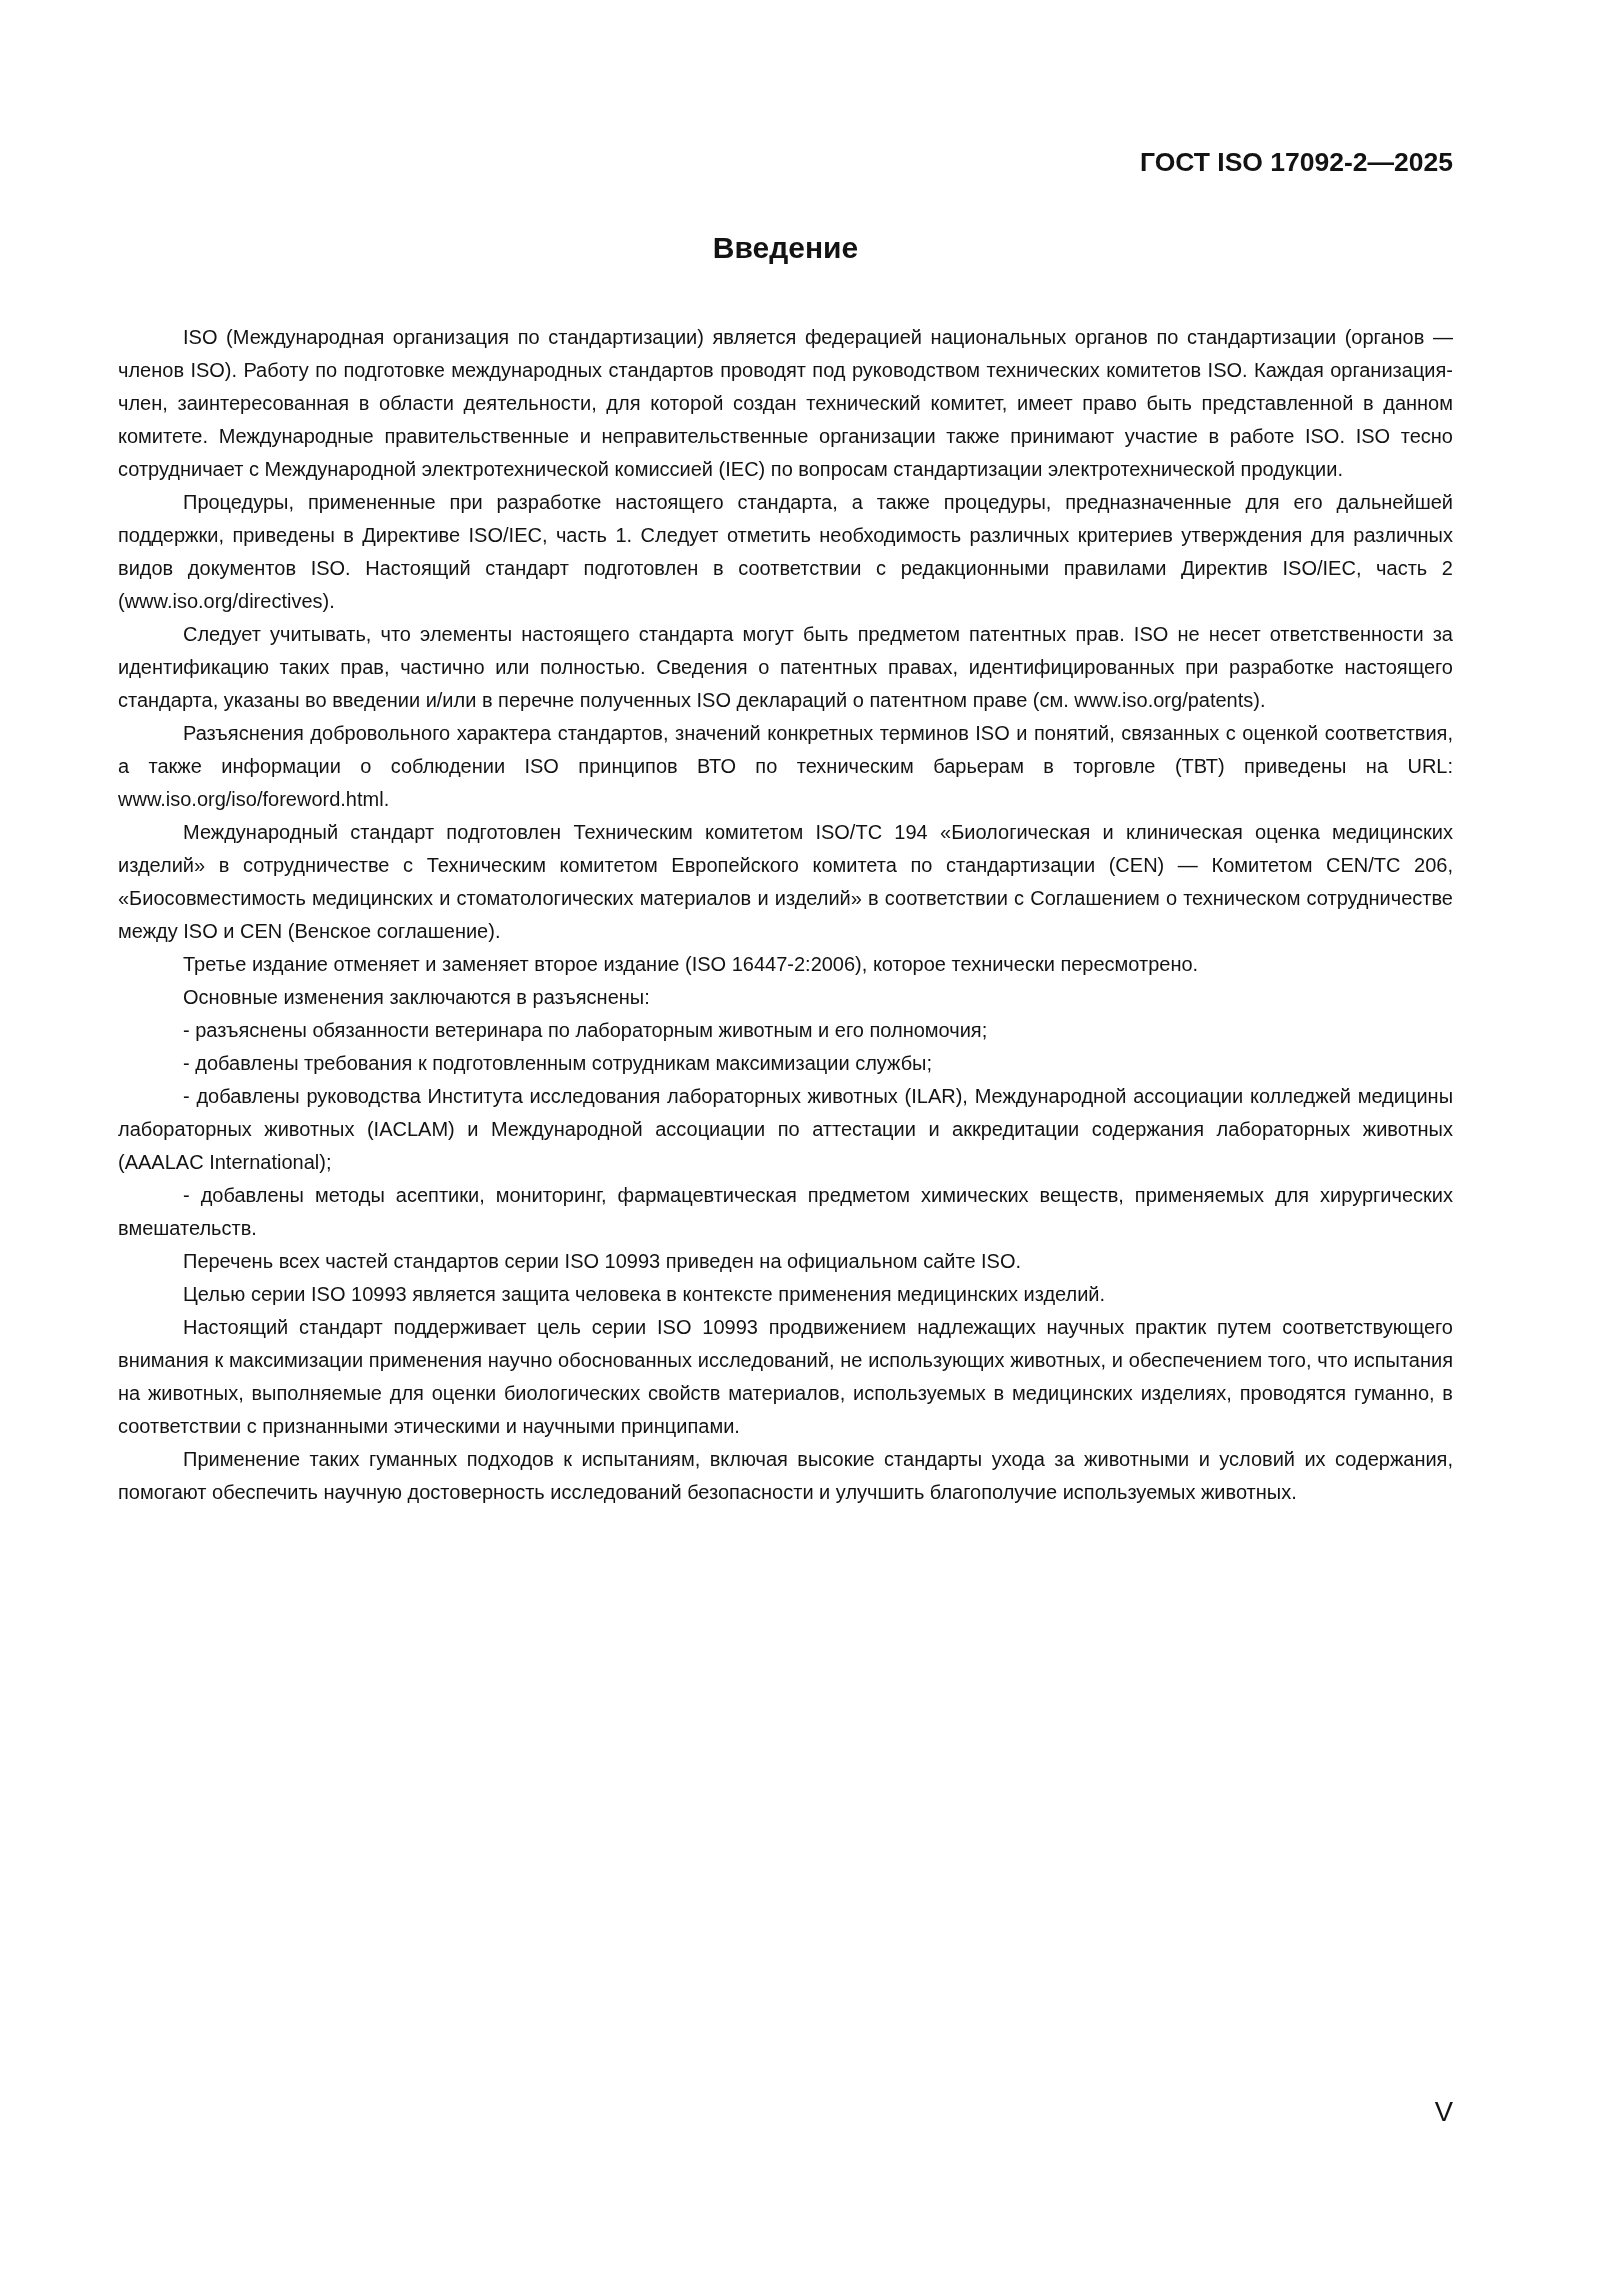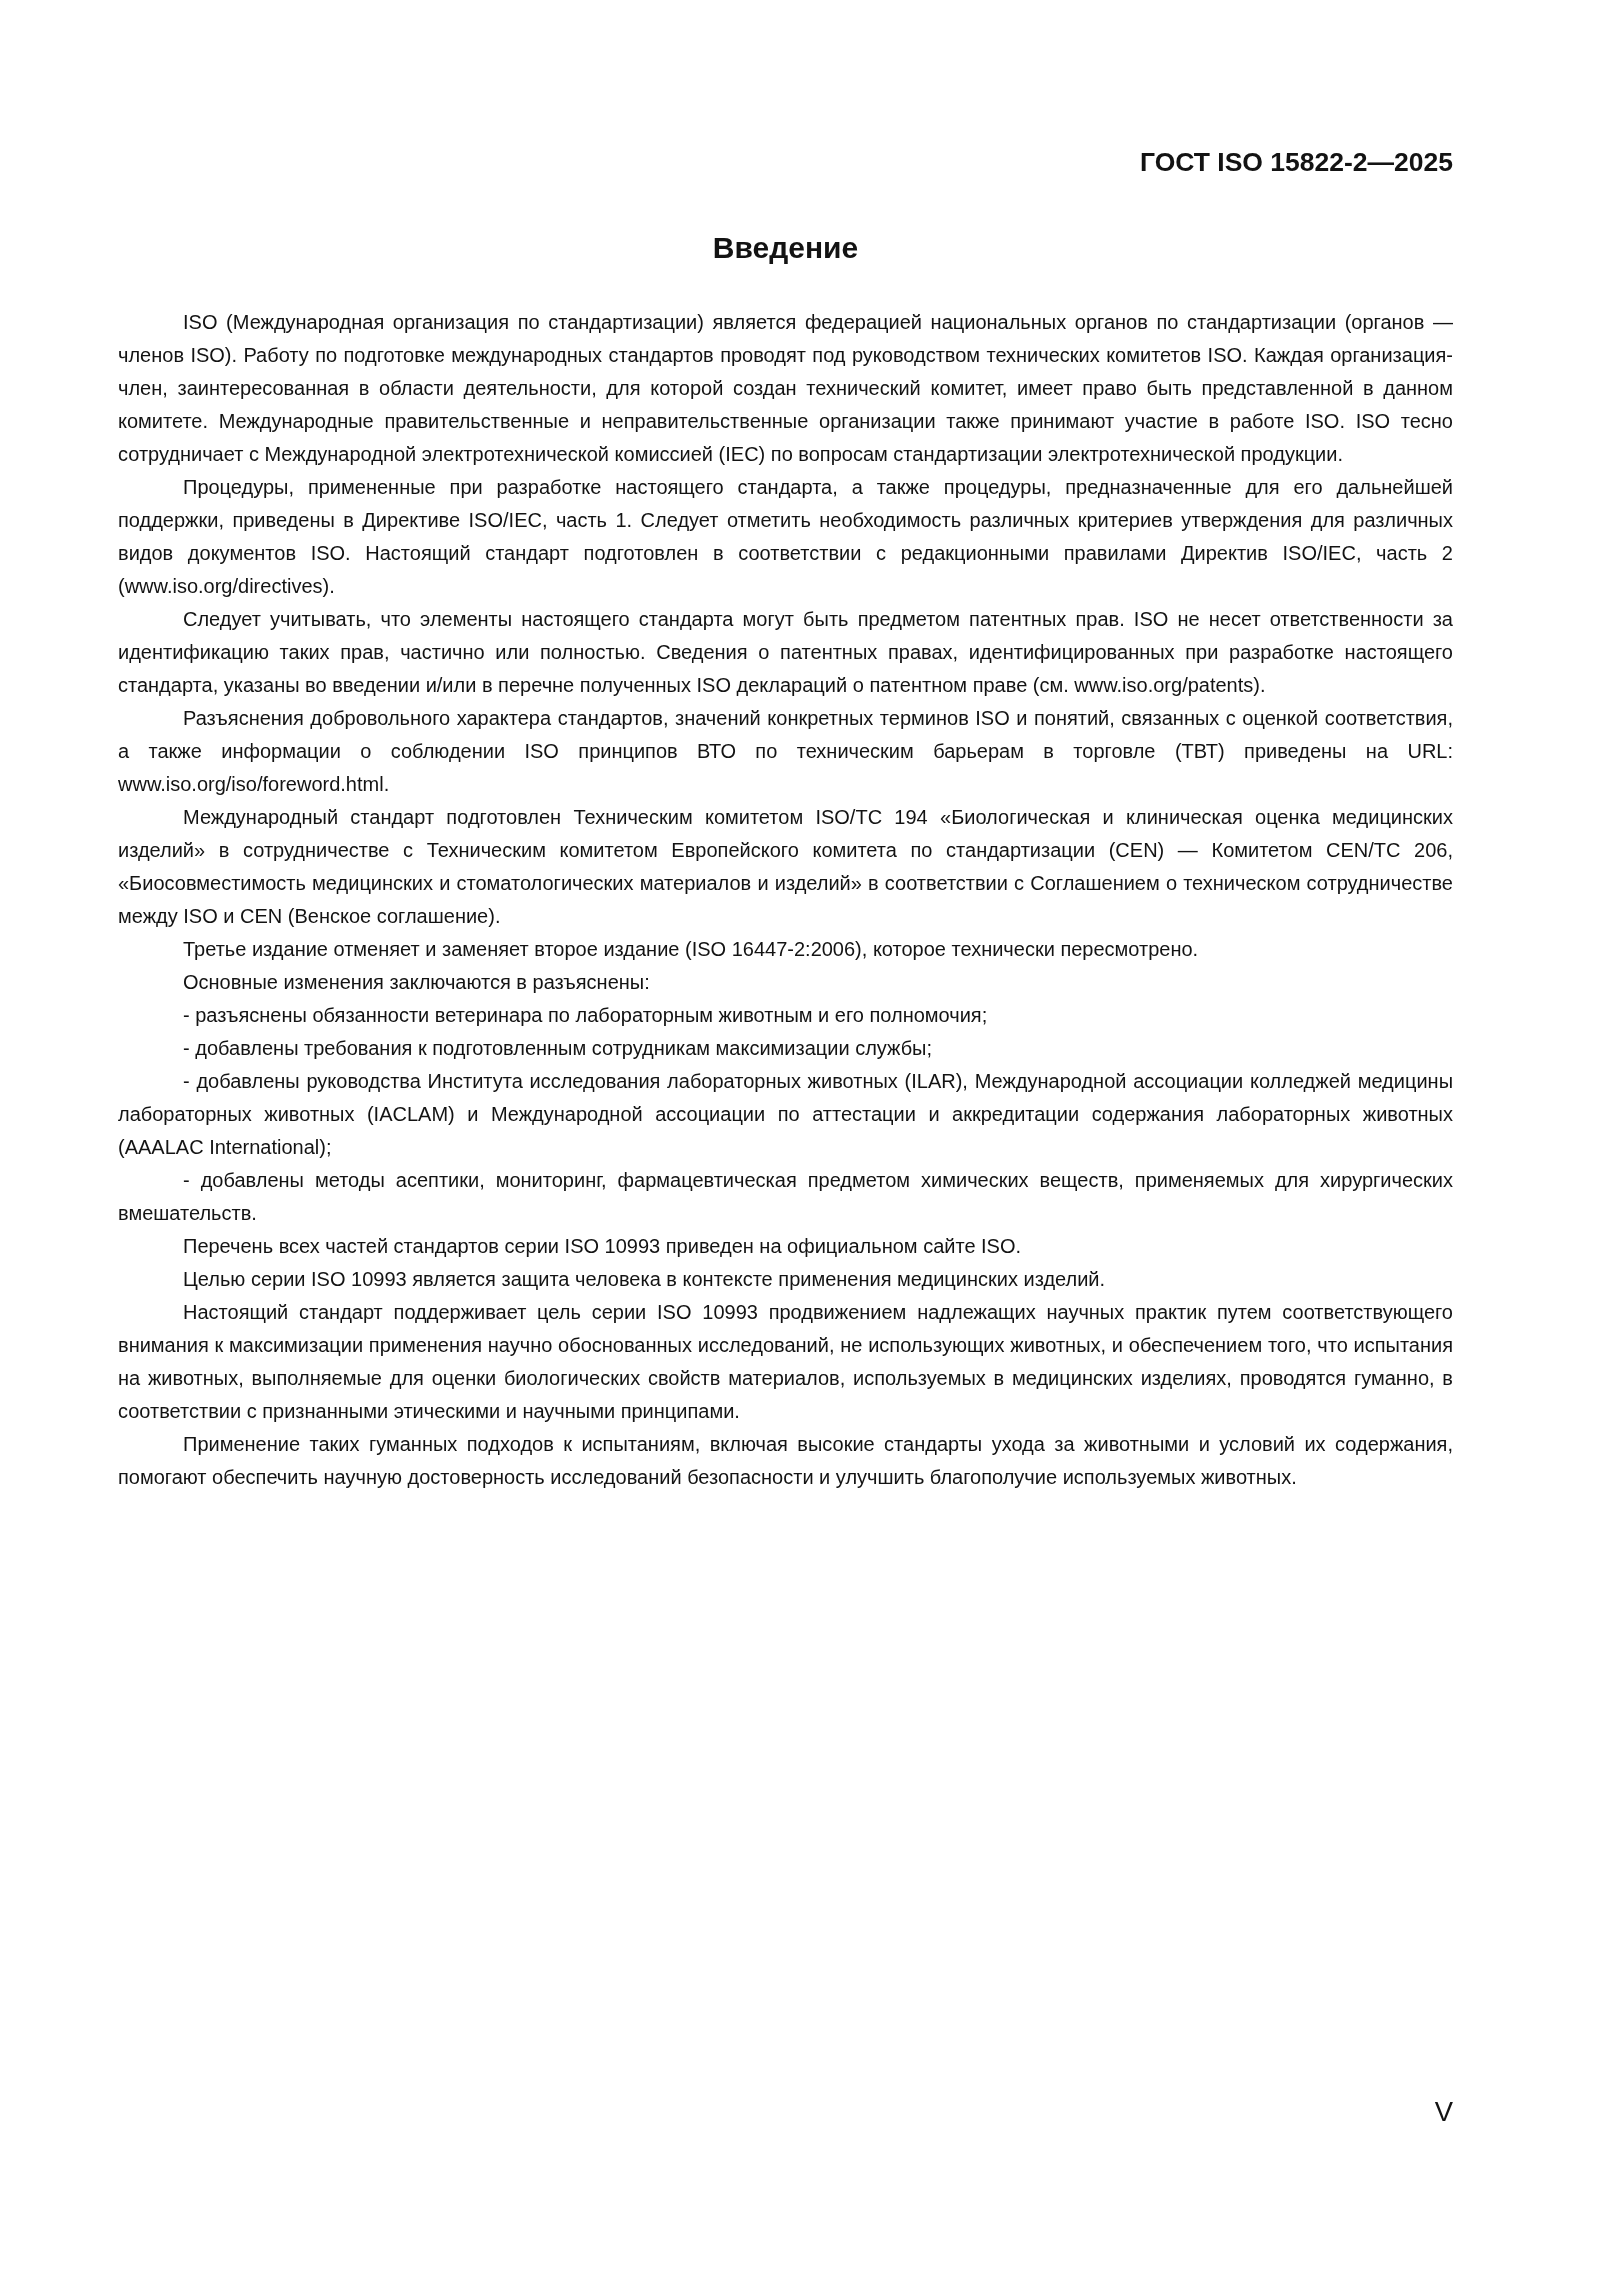--- a/index.html
+++ b/index.html
@@ -17,21 +17,21 @@
   .doc-header {
     text-align: right;
     font-weight: 700;
     font-size: 26.5px;
   }
   .doc-title {
     text-align: center;
     font-size: 30px;
     font-weight: 700;
     margin-top: 53px;
-    margin-bottom: 41px;
+    margin-bottom: 56px;
   }
   .doc-body p {
     font-size: 20px;
     line-height: 33px;
     text-align: justify;
     text-indent: 65px;
     margin: 0;
   }
   .page-footer {
     position: absolute;
@@ -40,21 +40,21 @@
     font-size: 27.4px;
     color: #131313;
   }
 </style>
 </head>
 <body>
 
 <div class="page">
 
   <div class="doc-header">
-    <span>ГОСТ ISO 15822-2—2025</span>
+    <span>ГОСТ ISO 17092-2—2025</span>
   </div>
 
   <h1 class="doc-title">Введение</h1>
 
   <div class="doc-body">
 
   <p>ISO (Международная организация по стандартизации) является федерацией национальных органов по стандартизации (органов — членов ISO). Работу по подготовке международных стандартов проводят под руководством технических комитетов ISO. Каждая организация-член, заинтересованная в области деятельности, для которой создан технический комитет, имеет право быть представленной в данном комитете. Международные правительственные и неправительственные организации также принимают участие в работе ISO. ISO тесно сотрудничает с Международной электротехнической комиссией (IEC) по вопросам стандартизации электротехнической продукции.</p>
       <p>Процедуры, примененные при разработке настоящего стандарта, а также процедуры, предназначенные для его дальнейшей поддержки, приведены в Директиве ISO/IEC, часть 1. Следует отметить необходимость различных критериев утверждения для различных видов документов ISO. Настоящий стандарт подготовлен в соответствии с редакционными правилами Директив ISO/IEC, часть 2 (www.iso.org/directives).</p>
       <p>Следует учитывать, что элементы настоящего стандарта могут быть предметом патентных прав. ISO не несет ответственности за идентификацию таких прав, частично или полностью. Сведения о патентных правах, идентифицированных при разработке настоящего стандарта, указаны во введении и/или в перечне полученных ISO деклараций о патентном праве (см. www.iso.org/patents).</p>
       <p>Разъяснения добровольного характера стандартов, значений конкретных терминов ISO и понятий, связанных с оценкой соответствия, а также информации о соблюдении ISO принципов ВТО по техническим барьерам в торговле (ТВТ) приведены на URL: www.iso.org/iso/foreword.html.</p>

